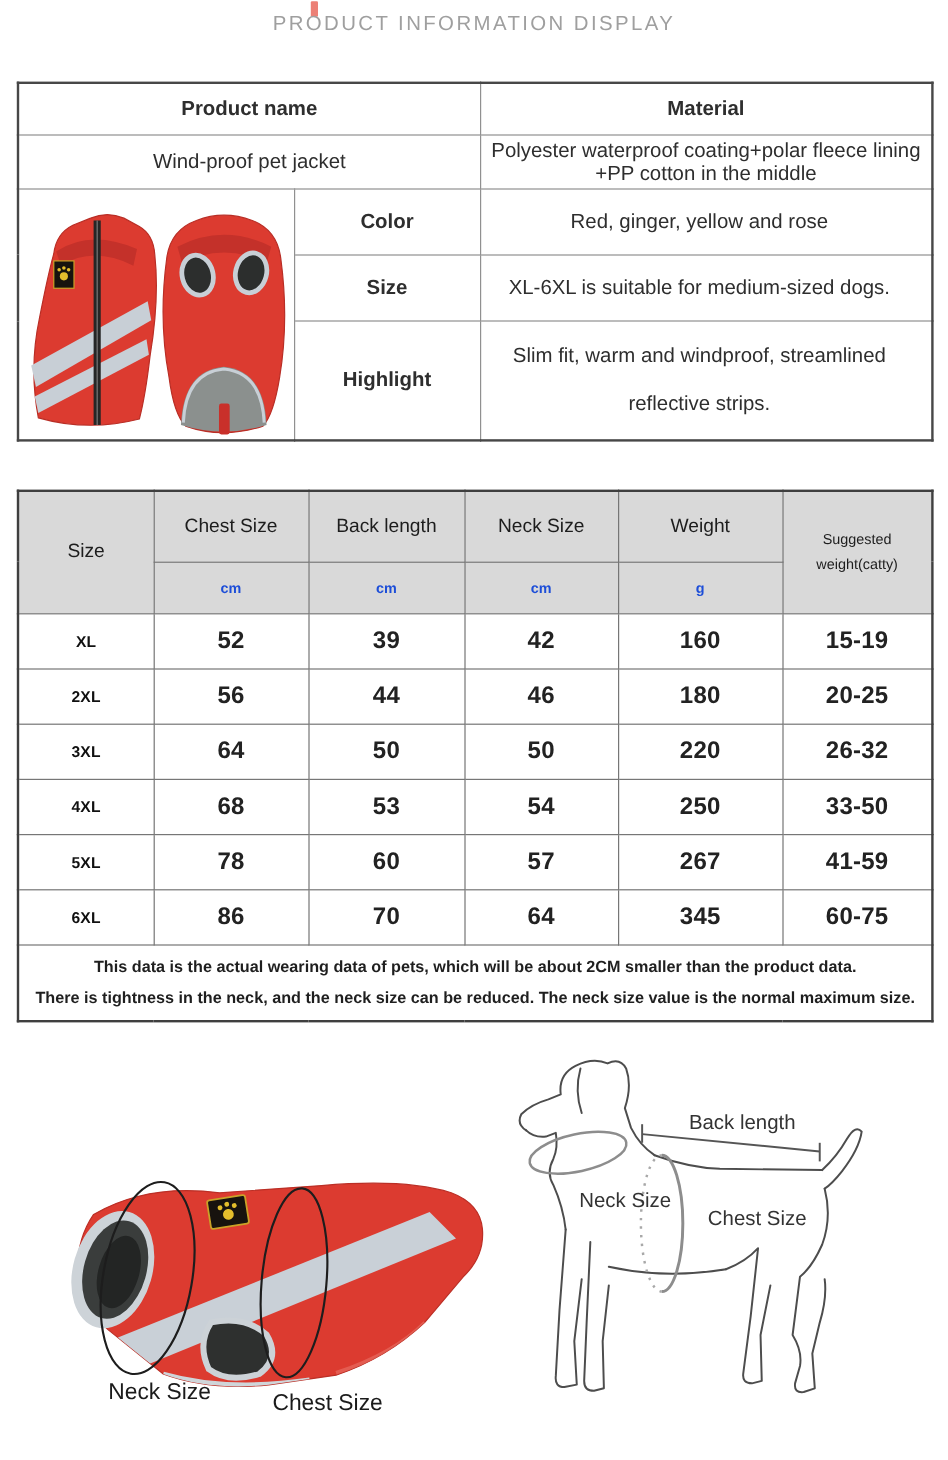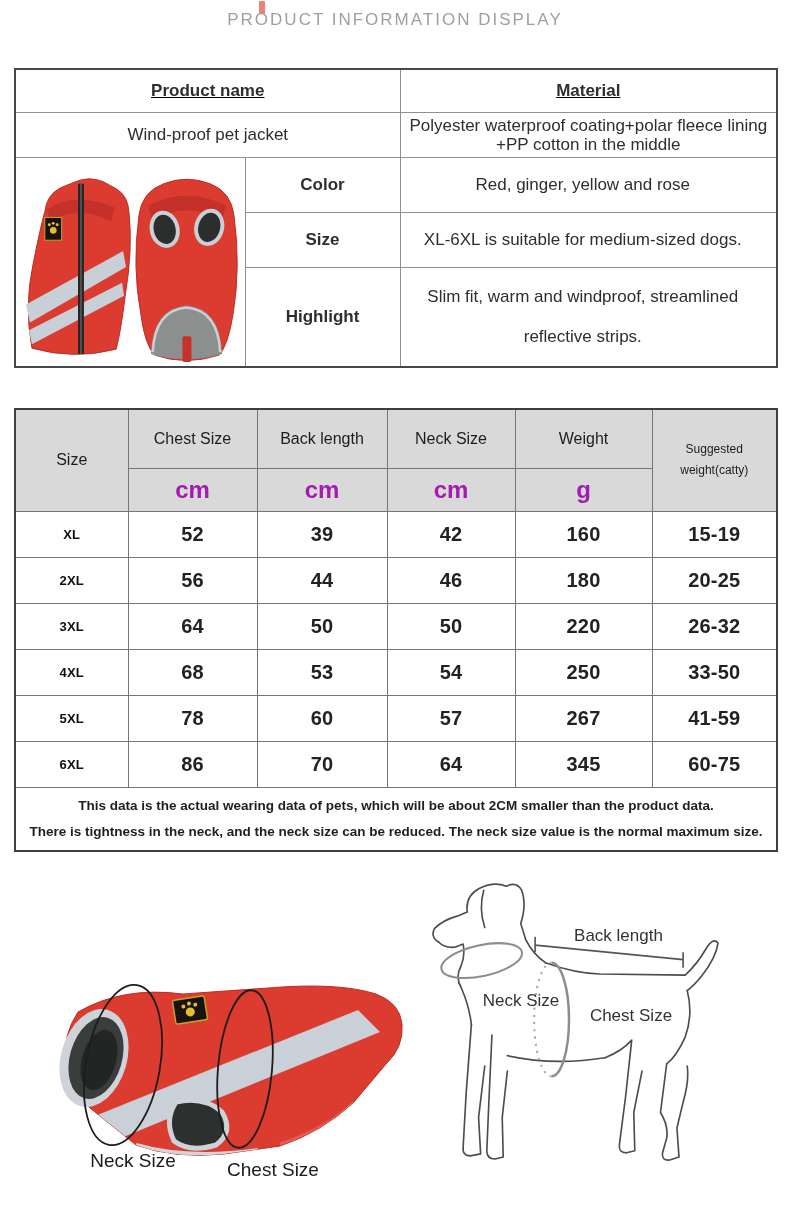--- a/index.html
+++ b/index.html
@@ -11,40 +11,40 @@
   .page-title { position:absolute; top:10px; left:0; width:100%; text-align:center;
     font-size:17px; letter-spacing:2px; color:#9f9f9f; font-weight:400; }
   .title-accent { position:absolute; left:259px; top:1px; width:6px; height:13px;
     background:#ec8076; border-radius:1px; }
 
   
   table.info { position:absolute; left:14px; top:68px; width:762px;
     border-collapse:collapse; table-layout:fixed; border:2px solid #474747; background:#fff; }
   table.info td { border:1px solid #909090; text-align:center; vertical-align:middle;
     color:#2e2e2e; font-size:17px; overflow:hidden; }
-  table.info .r1 { height:43px;text-decoration:underline; }
+  table.info .r1 { height:43px; }
   table.info .r2 { height:45px; }
   table.info .r3 { height:55px; }
   table.info .r4 { height:55px; }
   table.info .r5 { height:98px; }
   td.head-cell { font-weight:bold; color:#1c1c1c; font-size:17px; }
   td.mat-cell { font-size:15.5px; line-height:19px; padding:2px 6px; color:#2b2b2b; }
   td.label-cell { font-weight:bold; color:#1d1d1d; font-size:17px; }
   td.value-cell { text-align:left; padding:4px 26px 4px 15px; color:#2d2d2d; }
   td.value-hl { line-height:40px; }
   td.img-cell { padding:0; background:#fff; }
 
   
   table.sizes { position:absolute; left:14px; top:408px; width:762px;
     border-collapse:collapse; table-layout:fixed; border:2px solid #3f3f3f; background:#fff; }
   table.sizes th, table.sizes td { border:1px solid #767676; text-align:center; vertical-align:middle;font-weight:bold; }
   table.sizes thead th { background:#d9d9d9; font-weight:normal; font-size:16px; color:#1d1d1d; padding:0 8px; }
   table.sizes .hrow1 { height:59px; }
   table.sizes .hrow2 { height:43px; }
-  table.sizes thead th.unit { font-weight:bold; font-size:24px; color:#a21caf;text-align:center; }
+  table.sizes thead th.unit { font-weight:bold; font-size:12px; color:#1d4ed8;text-align:center; }
   table.sizes thead th.span2 { font-size:12px; line-height:21px; }
   table.sizes tbody tr { height:46px; }
   table.sizes tbody td { font-size:20px; color:#222; letter-spacing:0.2px; }
   table.sizes tbody td.sz-name { font-weight:bold; font-size:13px; color:#101010; }
   table.sizes tfoot td { height:64px; font-size:13.5px; color:#1f1f1f; line-height:26px; padding:4px 8px; }
 
   
   .diagram-layer { position:absolute; left:0; top:0; width:790px; height:1217px; pointer-events:none; }
   .svg-abs { position:absolute; }
   .lbl { position:absolute; text-align:center; white-space:nowrap; }

